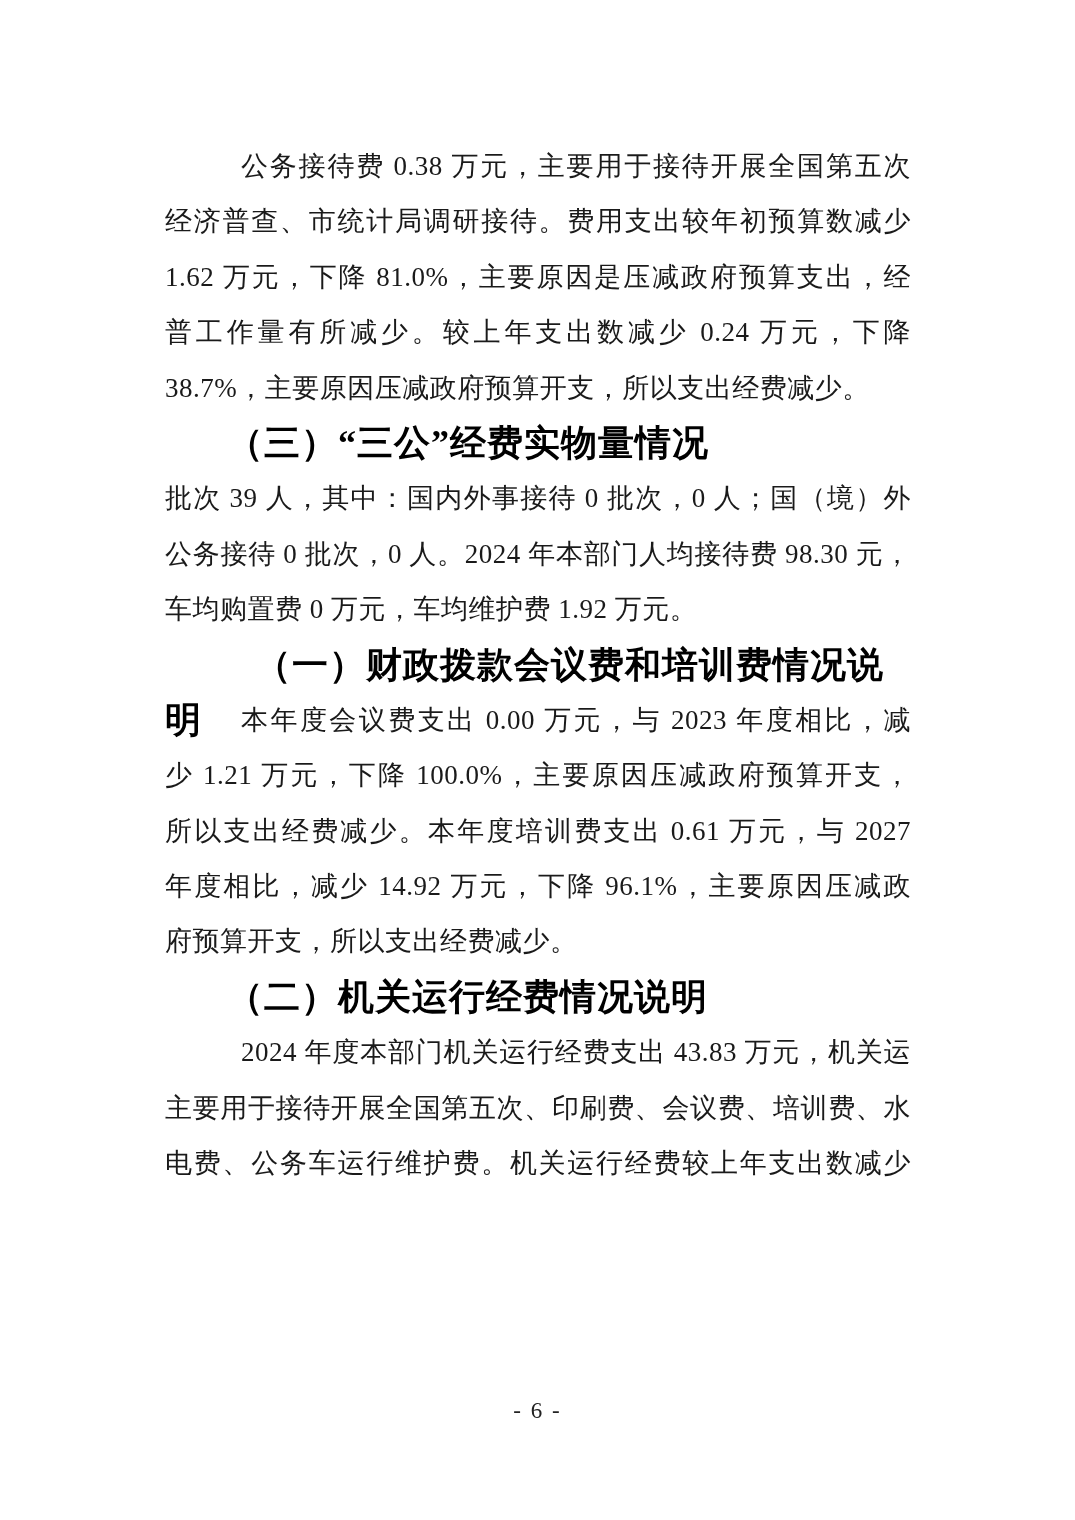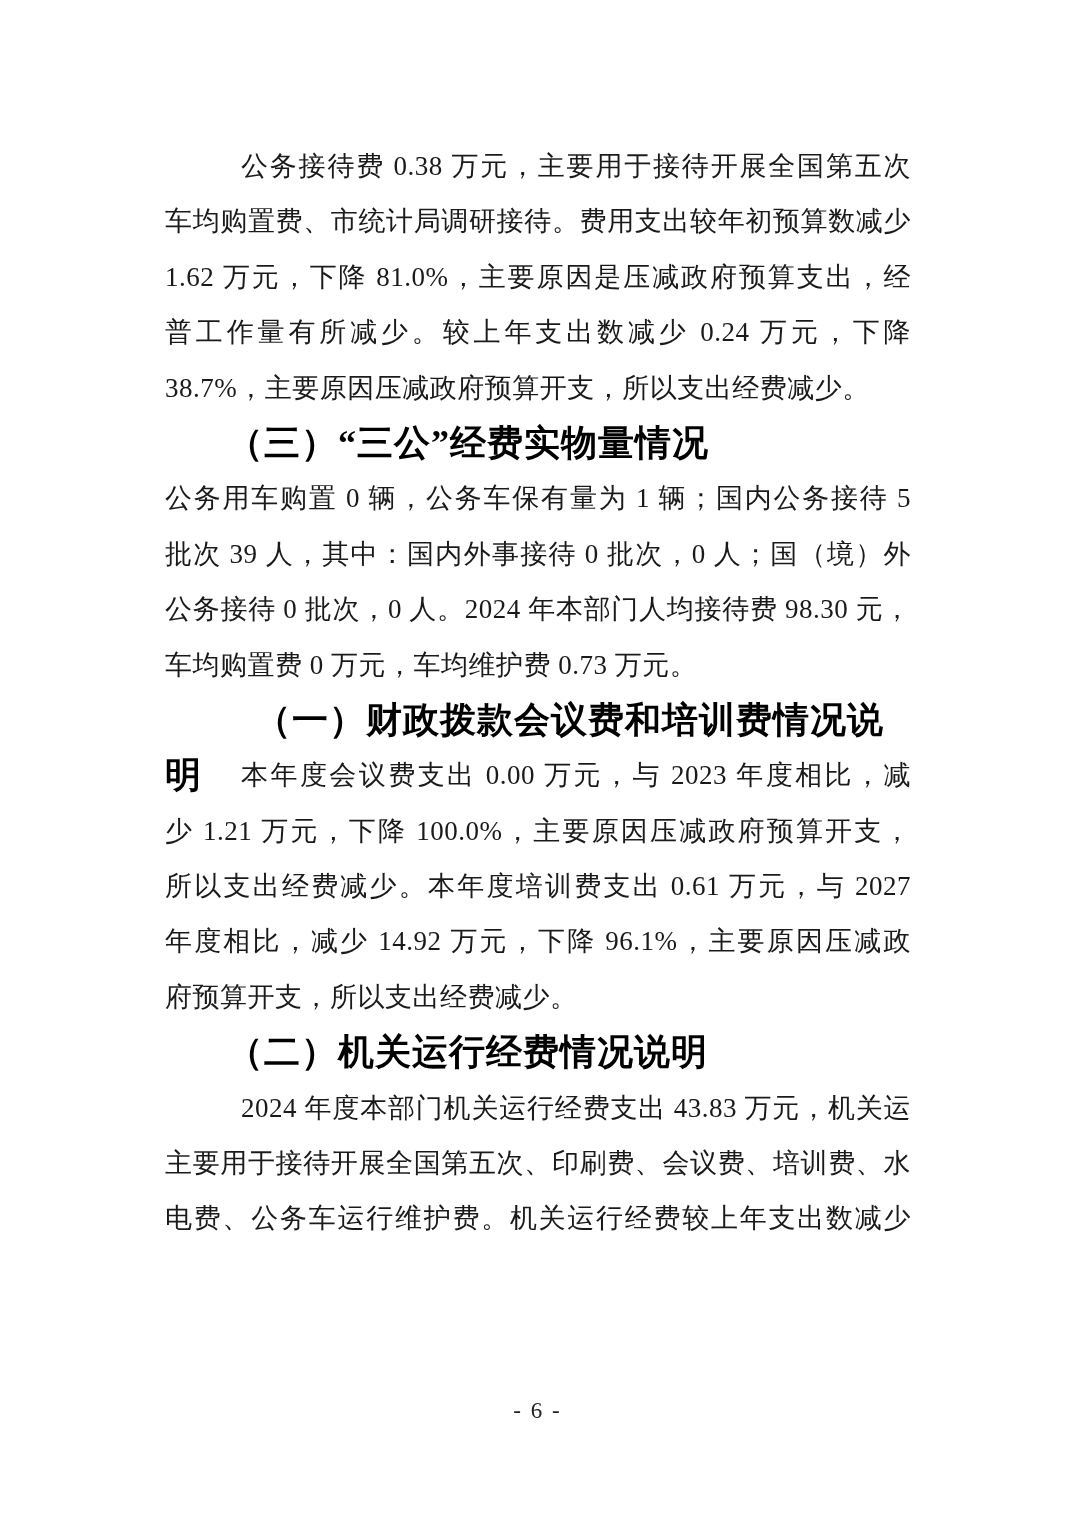--- a/index.html
+++ b/index.html
@@ -75,29 +75,28 @@
     color: #222222;
     letter-spacing: 2px;
   }
 </style>
 </head>
 <body>
 
 <div class="page">
   <div class="doc-body">
       <div class="line body-first">公务接待费 0.38 万元，主要用于接待开展全国第五次</div>
-      <div class="line body-mid">车均购置费、市统计局调研接待。费用支出较年初预算数减少</div>
+      <div class="line body-mid">经济普查、市统计局调研接待。费用支出较年初预算数减少</div>
       <div class="line body-mid">1.62 万元，下降 81.0%，主要原因是压减政府预算支出，经</div>
       <div class="line body-mid">普工作量有所减少。较上年支出数减少 0.24 万元，下降</div>
       <div class="line body-end">38.7%，主要原因压减政府预算开支，所以支出经费减少。</div>
       <div class="line heading-kai">（三）“三公”经费实物量情况</div>
-      <div class="line body-mid">公务用车购置 0 辆，公务车保有量为 1 辆；国内公务接待 5</div>
       <div class="line body-mid">批次 39 人，其中：国内外事接待 0 批次，0 人；国（境）外</div>
       <div class="line body-mid">公务接待 0 批次，0 人。2024 年本部门人均接待费 98.30 元，</div>
-      <div class="line body-end">车均购置费 0 万元，车均维护费 0.73 万元。</div>
+      <div class="line body-end">车均购置费 0 万元，车均维护费 1.92 万元。</div>
       <div class="line heading-kai-wide">（一）财政拨款会议费和培训费情况说明</div>
       <div class="line body-first">本年度会议费支出 0.00 万元，与 2023 年度相比，减</div>
       <div class="line body-mid">少 1.21 万元，下降 100.0%，主要原因压减政府预算开支，</div>
       <div class="line body-mid">所以支出经费减少。本年度培训费支出 0.61 万元，与 2027</div>
       <div class="line body-mid">年度相比，减少 14.92 万元，下降 96.1%，主要原因压减政</div>
       <div class="line body-end">府预算开支，所以支出经费减少。</div>
       <div class="line heading-kai">（二）机关运行经费情况说明</div>
       <div class="line body-first">2024 年度本部门机关运行经费支出 43.83 万元，机关运</div>
       <div class="line body-mid">主要用于接待开展全国第五次、印刷费、会议费、培训费、水</div>
       <div class="line body-mid">电费、公务车运行维护费。机关运行经费较上年支出数减少</div>

